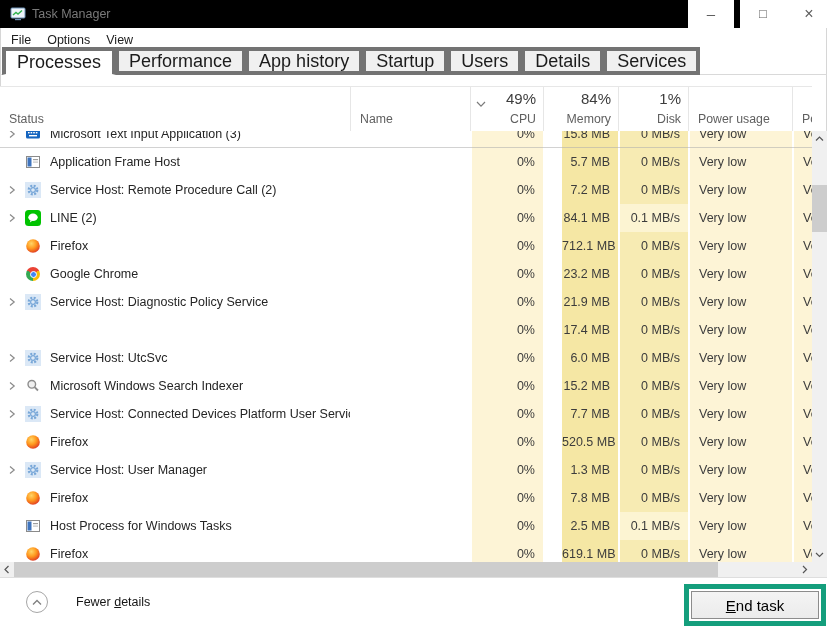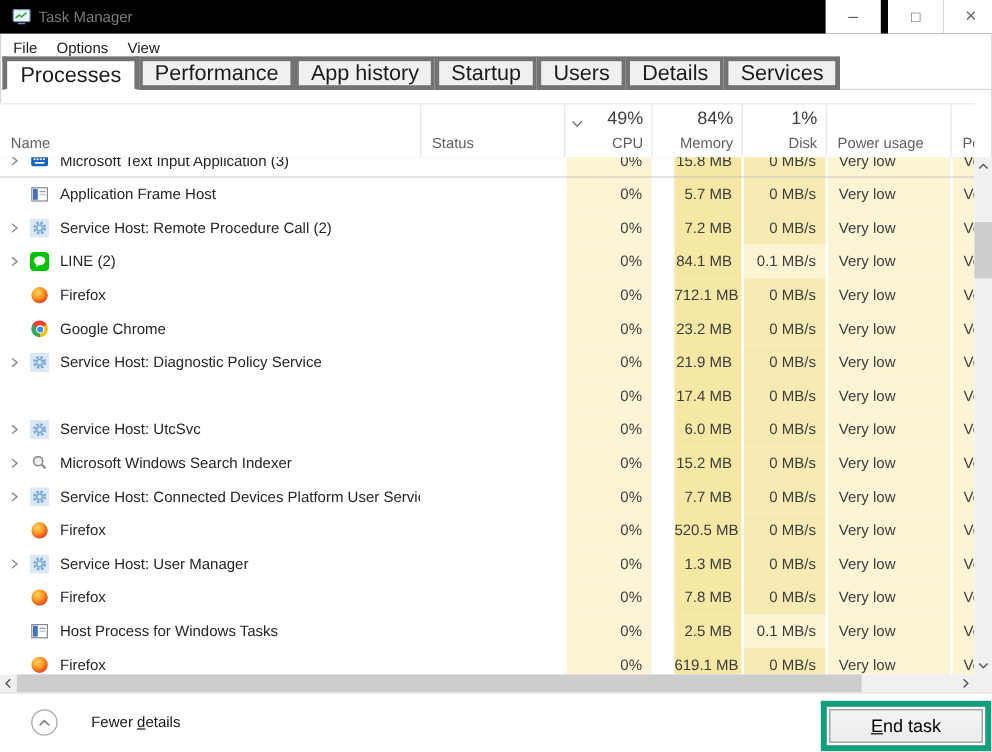--- a/index.html
+++ b/index.html
@@ -101,24 +101,24 @@
       <span class="tab">App history</span>
       <span class="tab">Startup</span>
       <span class="tab">Users</span>
       <span class="tab">Details</span>
       <span class="tab">Services</span>
     </div>
 </div>
 
 <div class="thead">
   <div class="hcell">
+    <span class="hlabel l">Status</span>
+  </div>
+  <div class="hcell">
     <span class="hlabel l">Name</span>
-  </div>
-  <div class="hcell">
-    <span class="hlabel l">Status</span>
   </div>
   <div class="hcell">
     <span class="sort-chevron">
       <svg width="12" height="10" viewBox="0 0 12 10">
           <polyline points="2,3 6,7.2 10,3" fill="none" stroke="#7b7b7b" stroke-width="1.2"></polyline>
         </svg>
     </span>
     <span class="hpercent">49%</span>
     <span class="hlabel r">CPU</span>
   </div>

